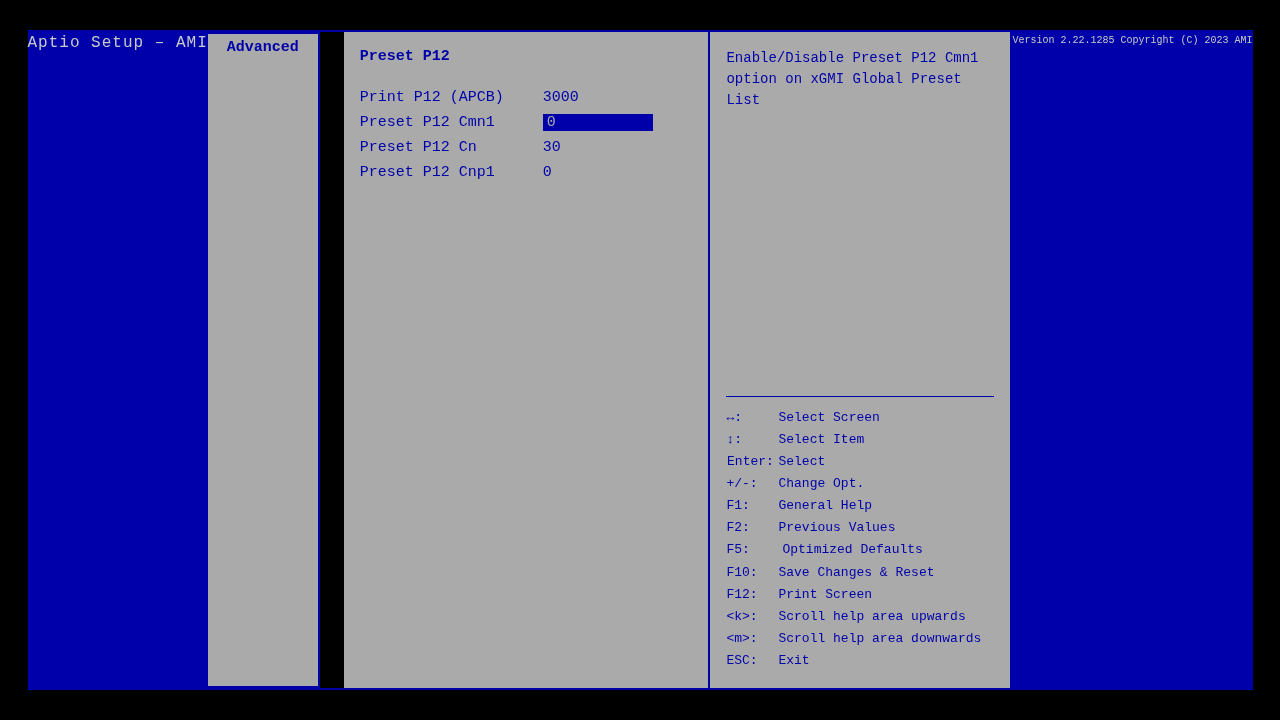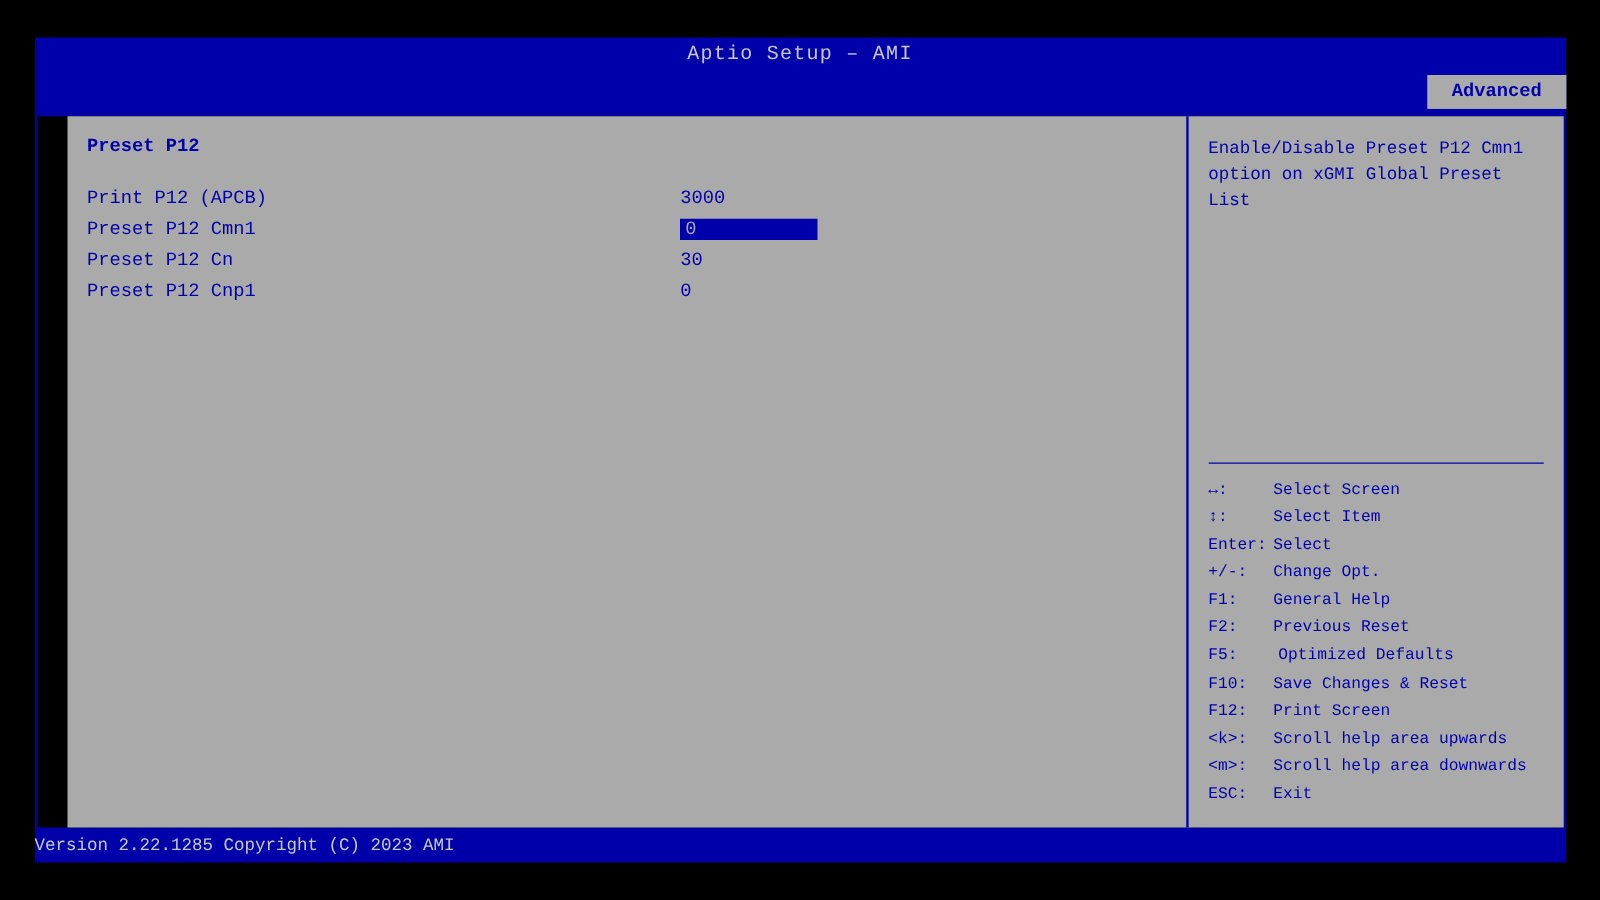--- a/index.html
+++ b/index.html
@@ -16,21 +16,21 @@
       align-items: center;
       justify-content: center;
       font-family: 'Courier New', Courier, monospace;
     }
 
     .outer-container {
       width: 1225px;
       height: 660px;
       background-color: #000;
       display: flex;
-      flex-direction: column;
+      flex-direction: row;
     }
 
     .title-bar {
       background-color: #0000aa;
       color: #c8c8c8;
       text-align: center;
       padding: 4px 0;
       font-size: 16px;
       letter-spacing: 1px;
     }
@@ -132,21 +132,21 @@
     .key-help {
       font-size: 13px;
       line-height: 1.7;
     }
 
     .footer {
       background-color: #0000aa;
       color: #c8c8c8;
       text-align: left;
       padding: 5px 0;
-      font-size: 14px;
+      font-size: 10px;
       font-family: 'Courier New', Courier, monospace;
     }
   </style>
 </head>
 <body>
 
 <div class="outer-container">
 
   <div class="title-bar">
     <span>Aptio Setup – AMI</span>
@@ -189,34 +189,34 @@
       <div class="key-help" id="key-help-container">
       <div style="display: flex; gap: 4px;">
             <span style="min-width: 48px;">↔:</span>
             <span>Select Screen</span>
           </div>
           <div style="display: flex; gap: 4px;">
             <span style="min-width: 48px;">↕:</span>
             <span>Select Item</span>
           </div>
           <div style="display: flex; gap: 4px;">
-            <span style="min-width: 48px;">Enter:</span>
+            <span style="min-width: 48px; text-align: center;">Enter:</span>
             <span>Select</span>
           </div>
           <div style="display: flex; gap: 4px;">
             <span style="min-width: 48px;">+/-:</span>
             <span>Change Opt.</span>
           </div>
           <div style="display: flex; gap: 4px;">
             <span style="min-width: 48px;">F1:</span>
             <span>General Help</span>
           </div>
           <div style="display: flex; gap: 4px;">
             <span style="min-width: 48px;">F2:</span>
-            <span>Previous Reset</span>
+            <span>Previous Values</span>
           </div>
           <div style="display: flex; gap: 8px;">
             <span style="min-width: 48px;">F5:</span>
             <span>Optimized Defaults</span>
           </div>
           <div style="display: flex; gap: 4px;">
             <span style="min-width: 48px;">F10:</span>
             <span>Save Changes &amp; Reset</span>
           </div>
           <div style="display: flex; gap: 4px;">

